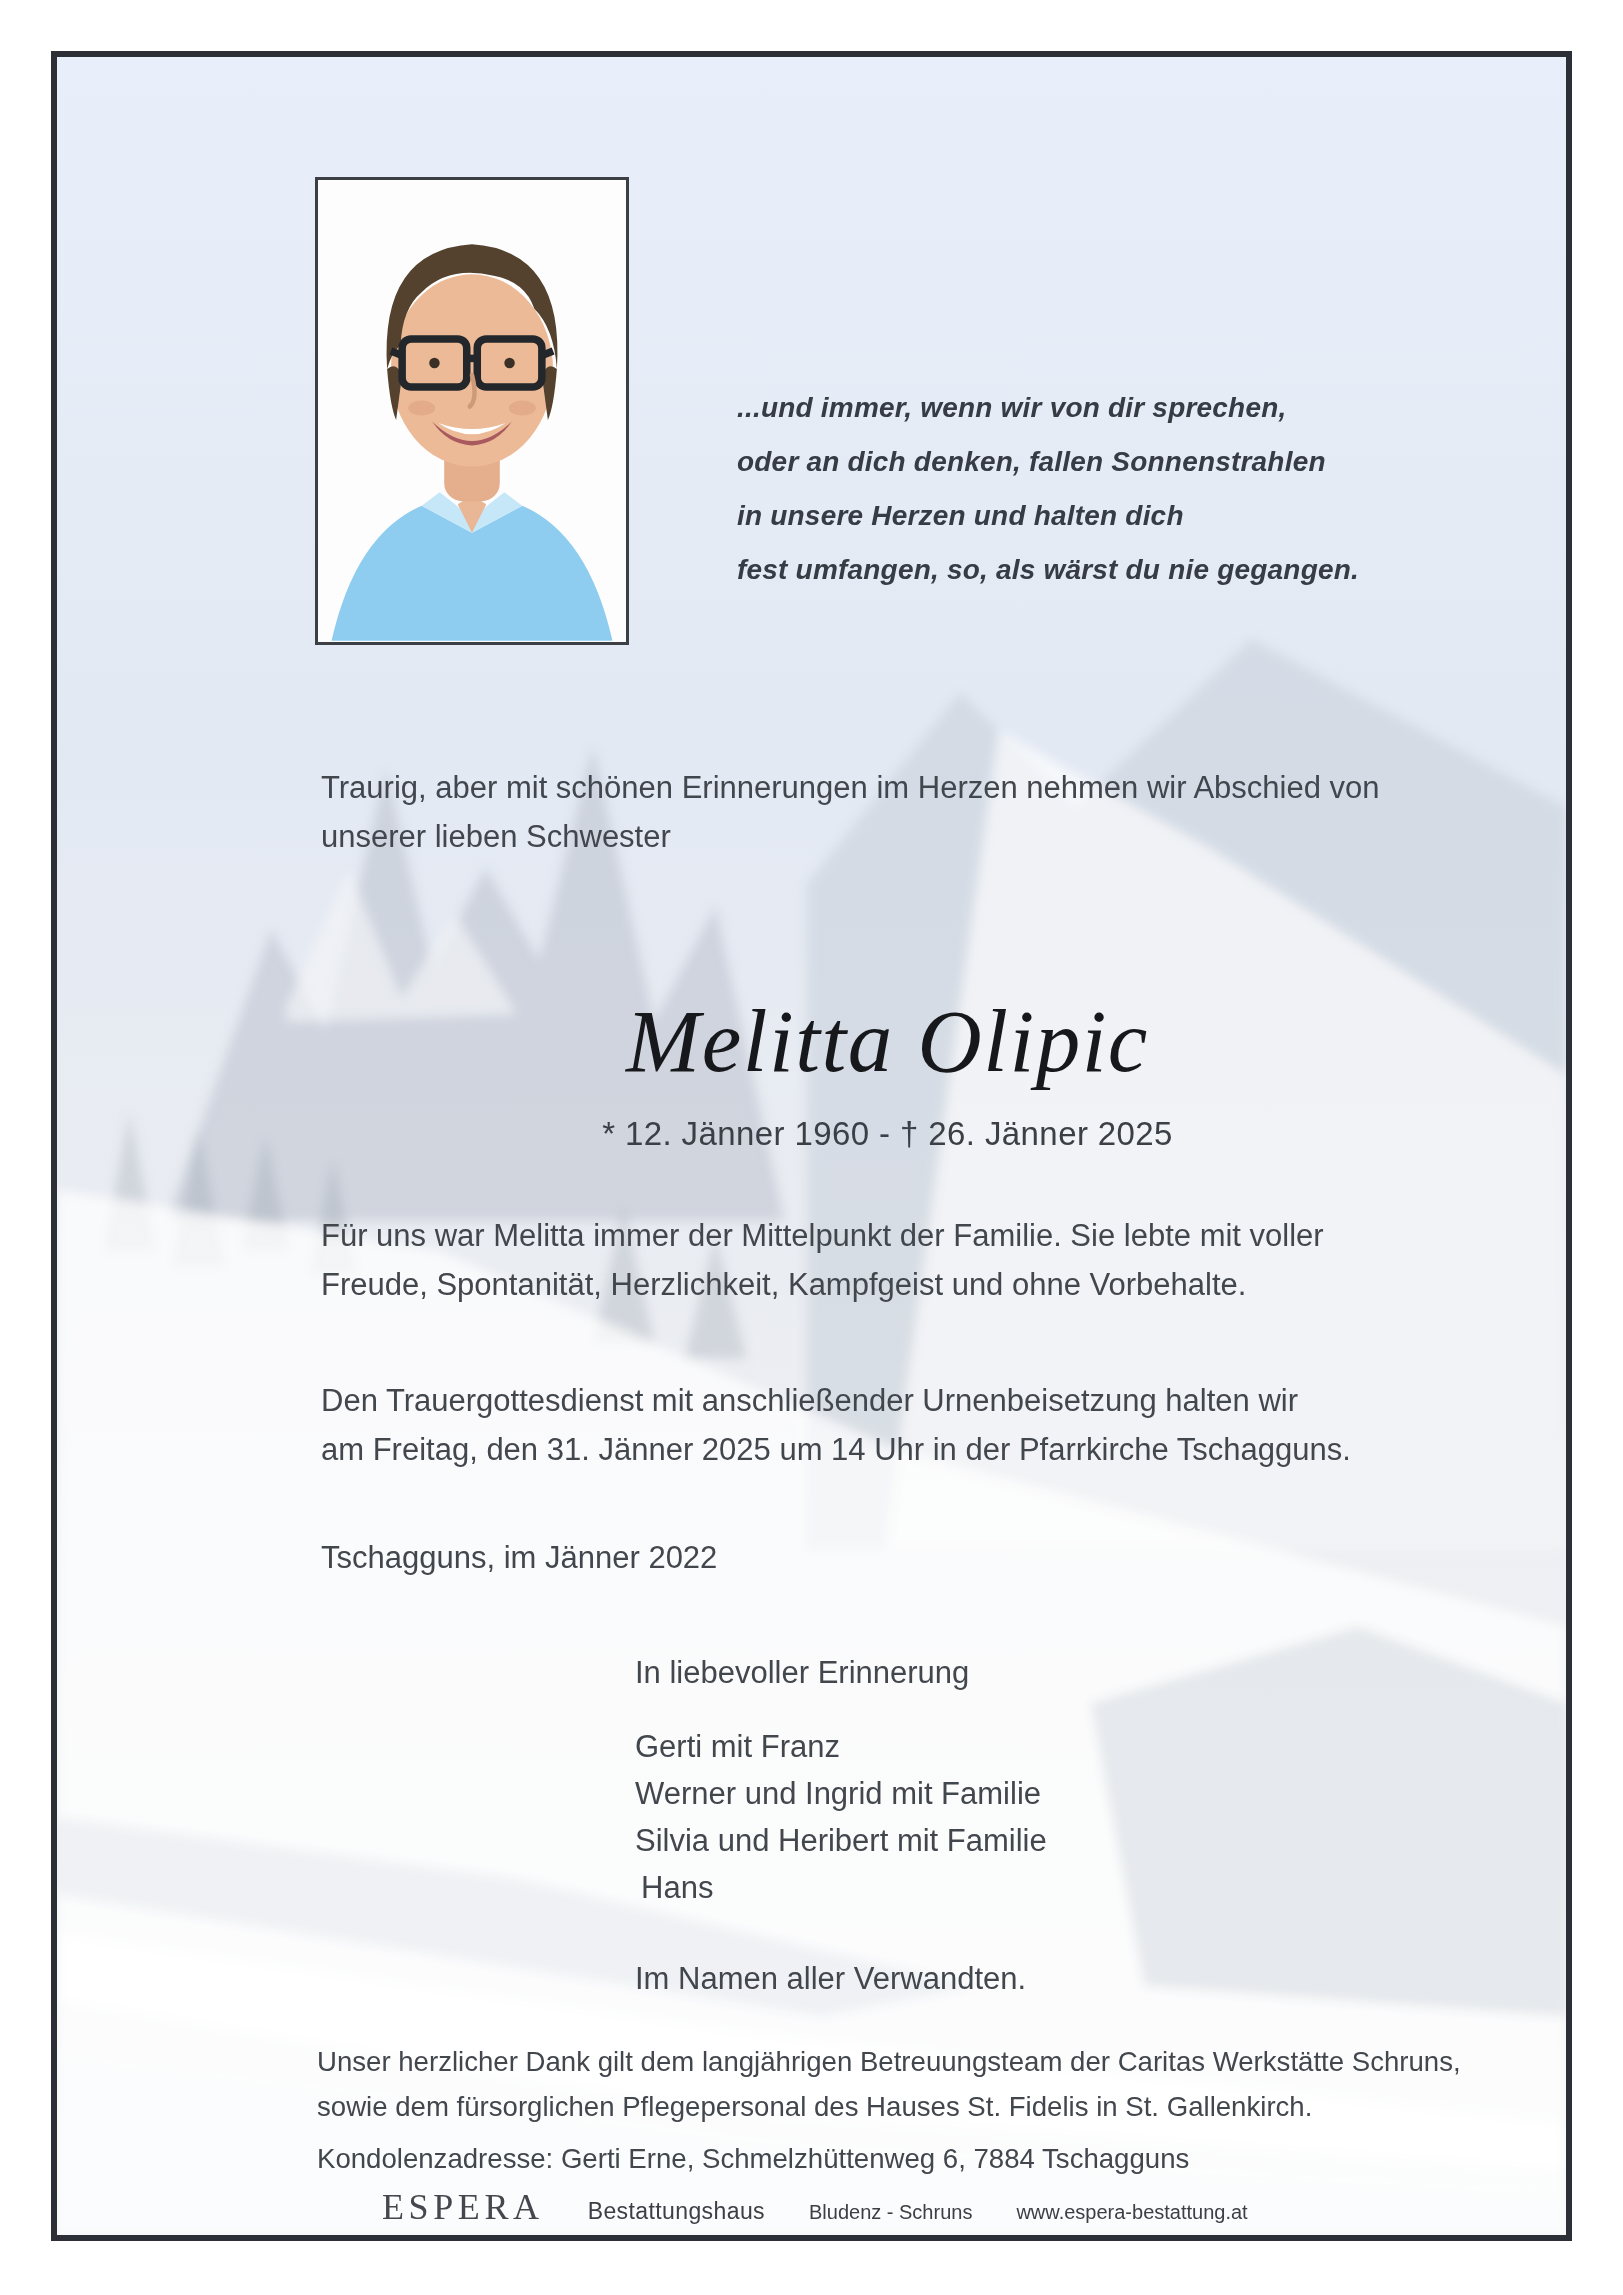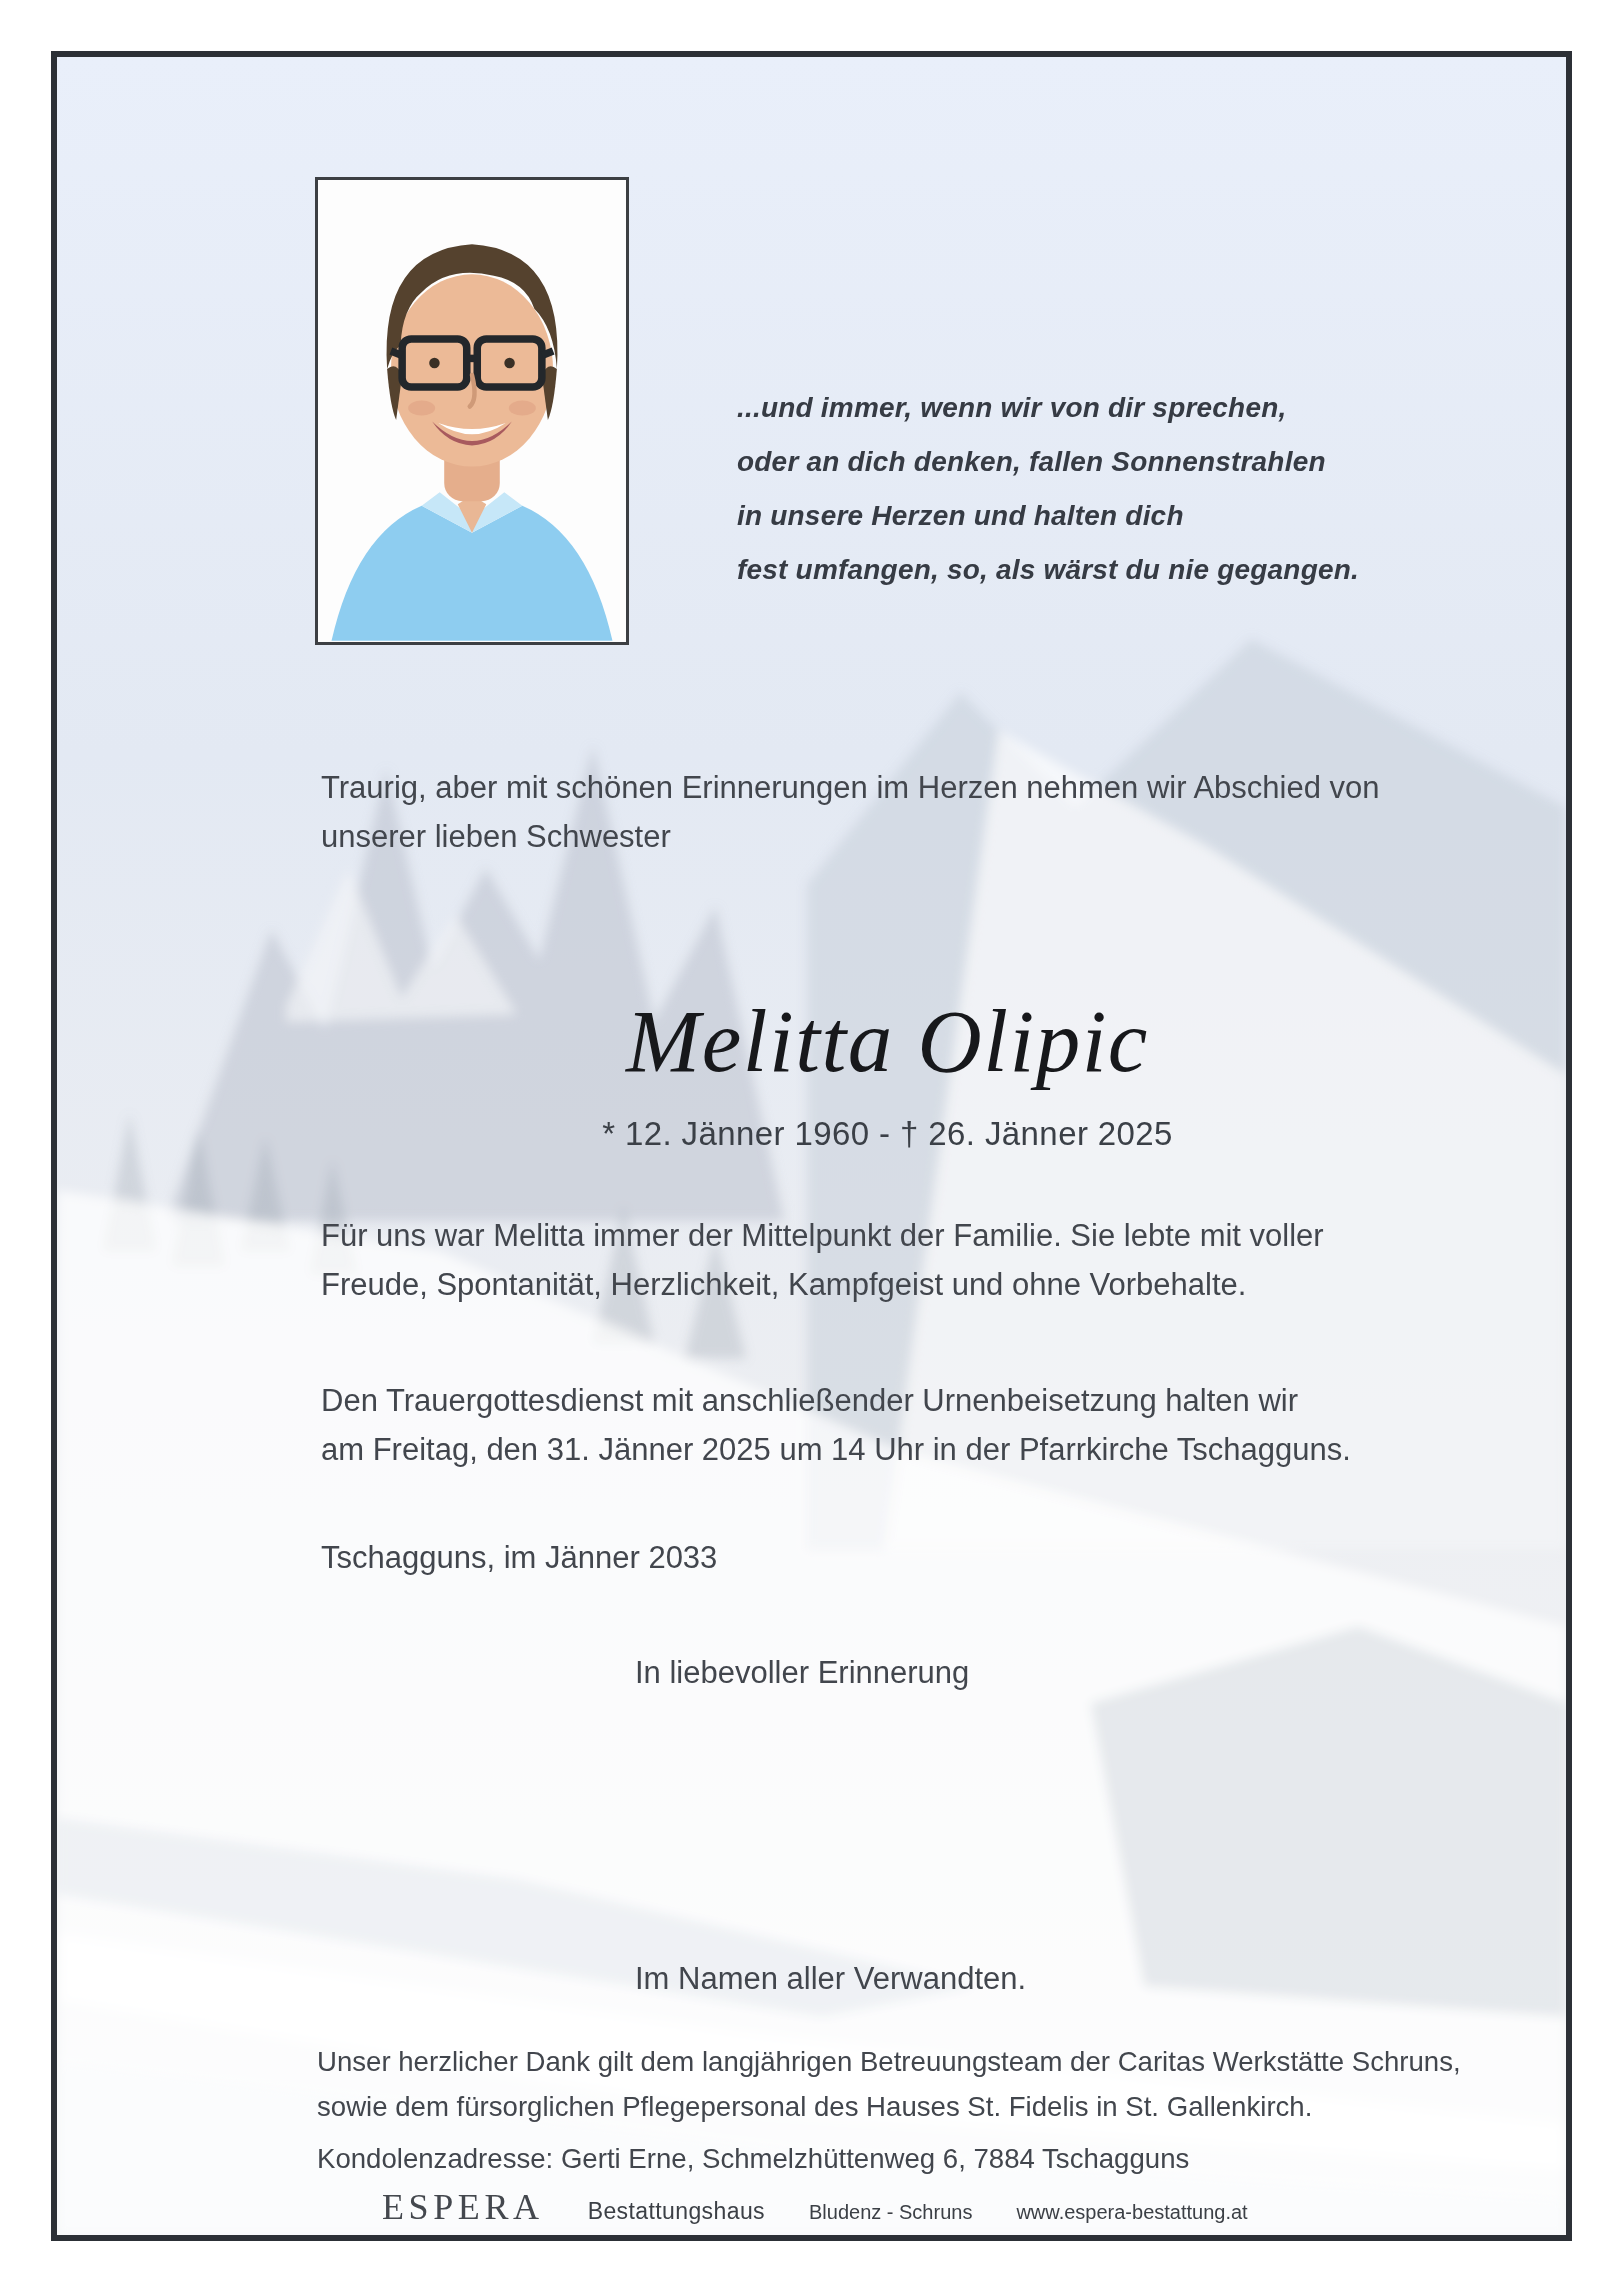--- a/index.html
+++ b/index.html
@@ -187,24 +187,30 @@
   <div class="layer bodytext tribute">
     <div>Für uns war Melitta immer der Mittelpunkt der Familie. Sie lebte mit voller</div>
     <div>Freude, Spontanität, Herzlichkeit, Kampfgeist und ohne Vorbehalte.</div>
   </div>
 
   <div class="layer bodytext service">
     <div>Den Trauergottesdienst mit anschließender Urnenbeisetzung halten wir</div>
     <div>am Freitag, den 31. Jänner 2025 um 14 Uhr in der Pfarrkirche Tschagguns.</div>
   </div>
 
-  <div class="layer bodytext place-date">Tschagguns, im Jänner 2033</div>
+  <div class="layer bodytext place-date">Tschagguns, im Jänner 2022</div>
 
   <div class="layer bodytext remembrance-heading">In liebevoller Erinnerung</div>
 
+  <div class="layer mourners">
+    <div>Gerti mit Franz</div>
+    <div>Werner und Ingrid mit Familie</div>
+    <div>Silvia und Heribert mit Familie</div>
+    <div class="mourner-hans">Hans</div>
+  </div>
 
   <div class="layer bodytext relatives-closing">Im Namen aller Verwandten.</div>
 
   <div class="layer smalltext thanks">
     <div>Unser herzlicher Dank gilt dem langjährigen Betreuungsteam der Caritas Werkstätte Schruns,</div>
     <div>sowie dem fürsorglichen Pflegepersonal des Hauses St. Fidelis in St. Gallenkirch.</div>
   </div>
 
   <div class="layer smalltext condolence">Kondolenzadresse: Gerti Erne, Schmelzhüttenweg 6, 7884 Tschagguns</div>
 

